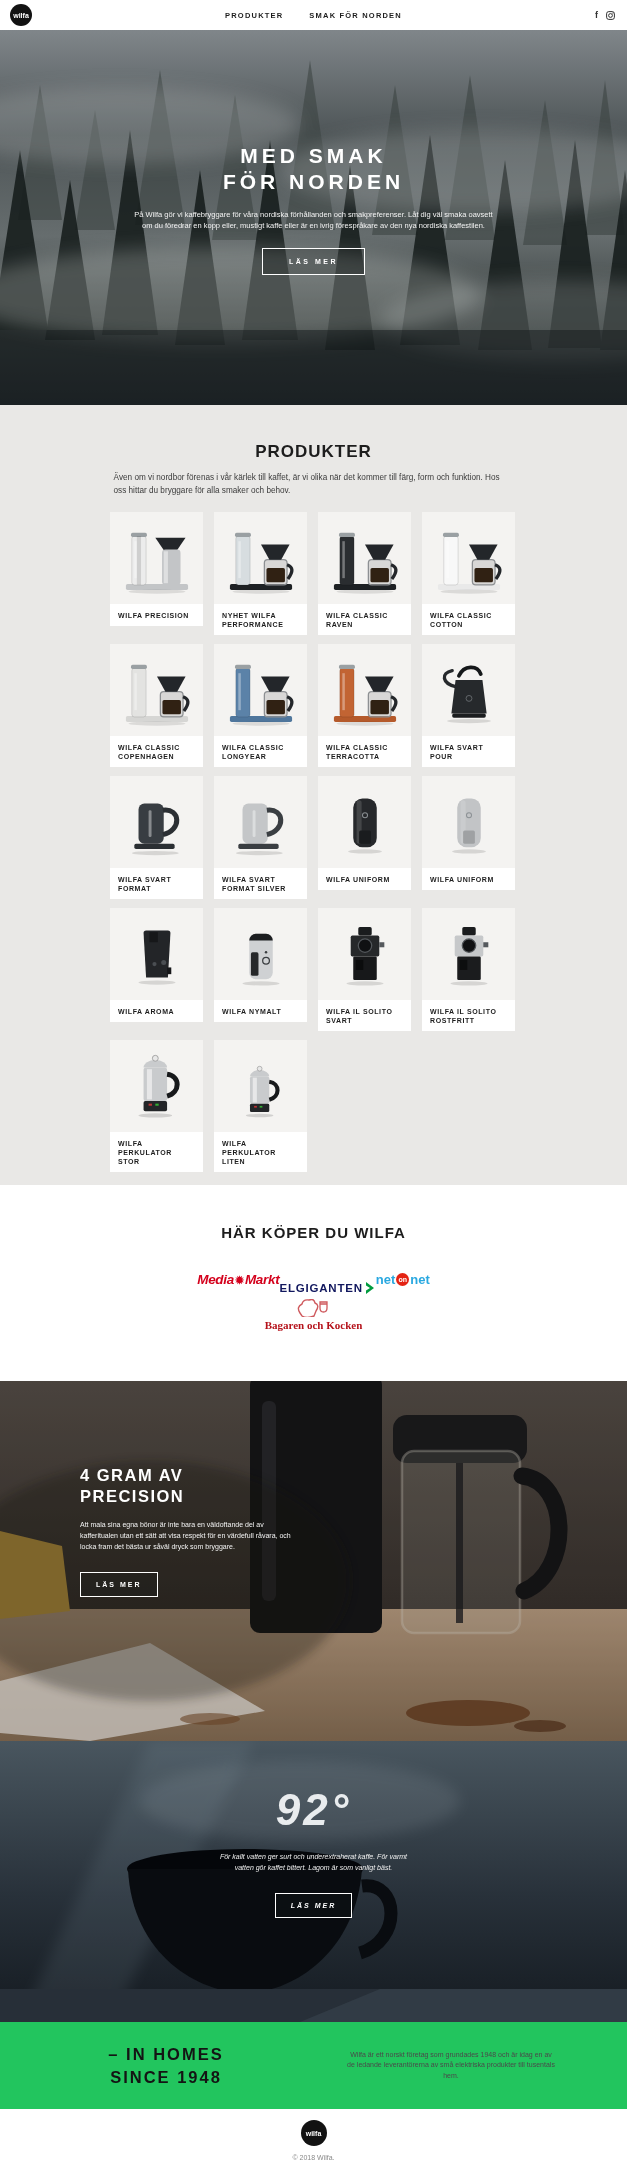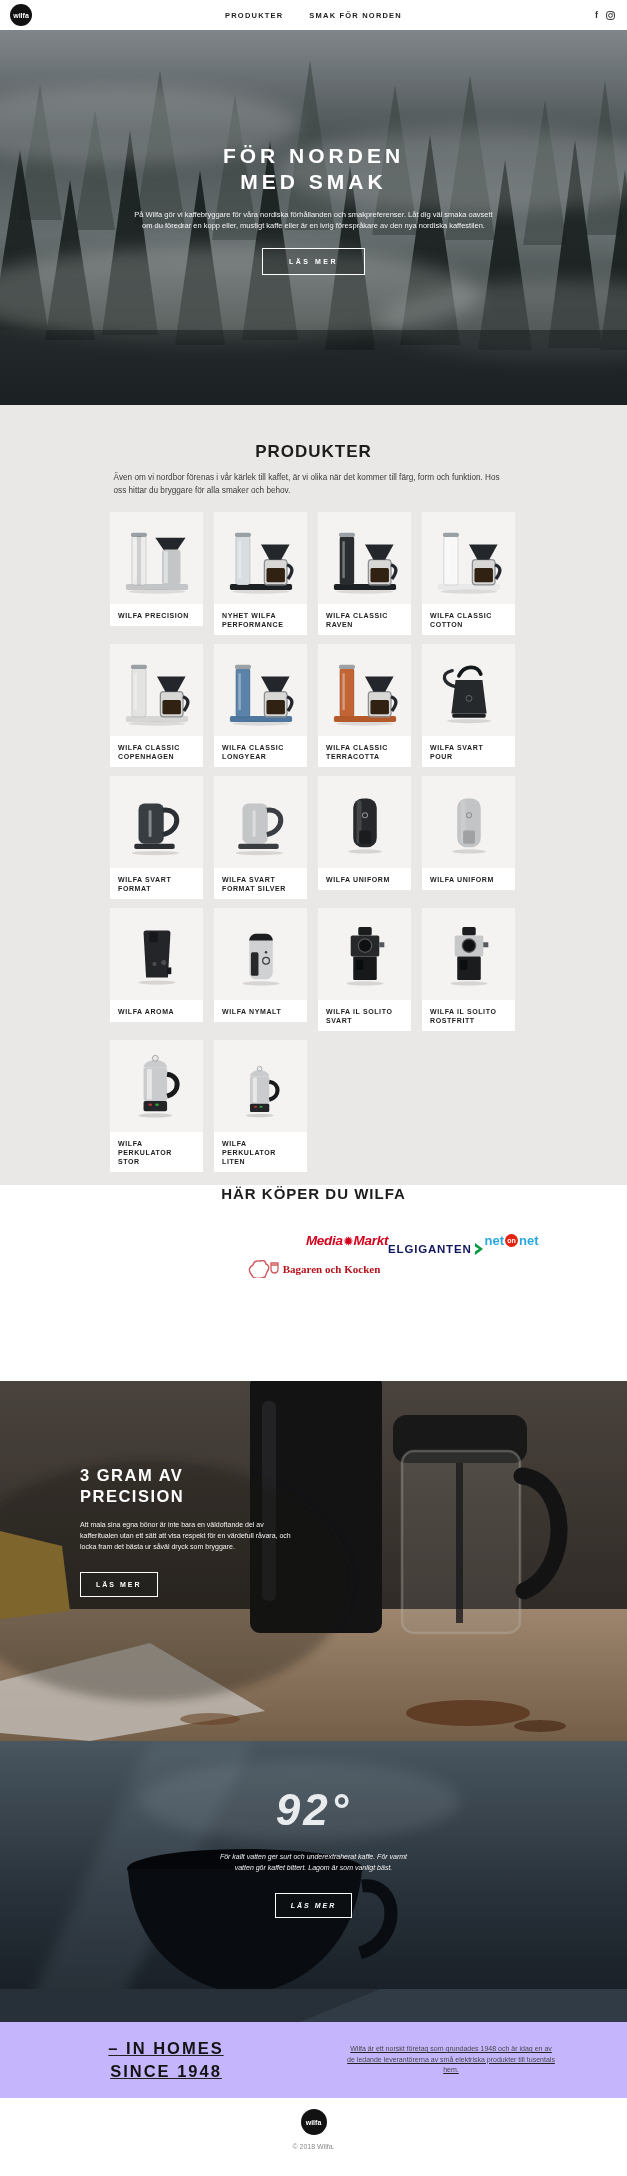--- a/index.html
+++ b/index.html
@@ -32,49 +32,49 @@
   .prod-intro { width:400px; margin:10px auto 0; font-size:8.2px; line-height:12.5px; color:#3b3b3b; }
   .grid { width:407px; margin:15px auto 0; display:grid; grid-template-columns:repeat(4,93px);
     column-gap:11px; row-gap:9px; }
   .card { cursor:pointer; }
   .card-img { height:92px; background:#f4f3f1; display:flex; align-items:center; justify-content:center; }
   .card-img svg { width:84px; height:84px; }
   .card-label { background:#fff; padding:7px 8px 6px; font-size:7px; font-weight:bold;
     letter-spacing:0.6px; line-height:9px; color:#1d1d1d; text-transform:uppercase; min-height:22px; }
 
   
-  .retailers { height:196px; background:#fff; }
+  .retailers { height:196px; background:#fff; padding-top:39px; }
   .ret-title { font-size:15px; }
-  .ret-row { width:450px; margin:22px auto 0; display:flex; justify-content:flex-end; align-items:center; }
+  .ret-row { width:450px; margin:22px auto 0; display:flex; justify-content:center; align-items:center; }
   .ret-row2 { margin-top:4px; display:flex; justify-content:center; }
   .ret { cursor:pointer; display:flex; align-items:center; }
   .mm { font-style:italic; font-weight:bold; font-size:13.5px; letter-spacing:-0.3px; }
   .mm .flower { font-style:normal; font-size:11px; margin:0 1px; }
   .elg { font-weight:bold; font-size:11.5px; letter-spacing:0.8px; display:flex; align-items:center; gap:2px;margin-top:18px; }
   .non { font-weight:bold; font-size:13px; display:flex; align-items:center; }
   .non .on { display:inline-flex; width:13px; height:13px; border-radius:50%; color:#fff;
     font-size:7px; align-items:center; justify-content:center; margin:0 1px; }
-  .bagaren { flex-direction:row; gap:2px; }
+  .bagaren { flex-direction:column; gap:2px; }
   .bagaren .bk-text { font-family:"Liberation Serif", serif; font-weight:bold; font-size:11px; }
 
   
   .seven { height:360px; position:relative; }
   .seven svg.bg, .temp svg.bg { position:absolute; inset:0; }
   .seven-content { position:absolute; left:80px; top:84px; width:230px; color:#fff; }
   .seven-title { font-size:16.5px; font-weight:bold; letter-spacing:1.5px; line-height:21px; }
   .seven-body { margin-top:12px; font-size:7px; line-height:11px; width:215px; color:#f3f3f3; }
   .btn-outline.sm { margin-top:20px; padding:8px 15px; letter-spacing:2px; }
 
   .temp { height:281px; position:relative; }
   .temp-content { position:absolute; left:0; right:0; top:44px; text-align:center; color:#fff;font-style:italic; }
   .temp-title { font-size:44px; font-weight:bold; letter-spacing:3px; color:#e9ecee; }
   .temp-body { width:195px; margin:16px auto 0; font-size:7px; line-height:11px; color:#f0f0f0; }
 
   
-  .since { height:76px; background:#c4b5fd; display:flex; align-items:center;text-decoration:underline; }
+  .since { height:87px; background:#22c55e; display:flex; align-items:center; }
   .since-title { margin-left:86px; width:160px; text-align:center; font-size:16.5px; font-weight:bold;
     letter-spacing:2px; line-height:23px; color:#141414; }
   .since-body { margin-left:100px; width:210px; font-size:7px; line-height:10.5px; color:#4a4a4a; text-align:center; }
 
   
   .ftr { height:59px; background:#fff; display:flex; flex-direction:column; align-items:center; padding-top:11px; }
   .ftr .logo-circle { width:26px; height:26px; cursor:pointer; }
   .copyright { margin-top:8px; font-size:7px; color:#8a8a8a; }
 </style>
 </head>
@@ -141,22 +141,22 @@
       <g fill="#d7dcda" filter="url(#blur8)">
         <ellipse cx="120" cy="95" rx="180" ry="38" opacity="0.22"></ellipse>
         <ellipse cx="480" cy="140" rx="200" ry="42" opacity="0.2"></ellipse>
         <ellipse cx="220" cy="265" rx="260" ry="48" opacity="0.26"></ellipse>
         <ellipse cx="560" cy="290" rx="180" ry="40" opacity="0.2"></ellipse>
       </g>
       <rect y="300" width="627" height="75" fill="#181e1f" opacity="0.55"></rect>
     </svg>
     <div class="hero-content">
       <div class="hero-title">
+        <div>MED SMAK</div>
         <div>FÖR NORDEN</div>
-        <div>MED SMAK</div>
       </div>
       <div class="hero-body">På Wilfa gör vi kaffebryggare för våra nordiska förhållanden och smakpreferenser. Låt dig väl smaka oavsett om du föredrar en kopp eller, mustigt kaffe eller är en ivrig förespråkare av den nya nordiska kaffestilen.</div>
       <div><span class="btn-outline">LÄS MER</span></div>
     </div>
   </div>
 
   <div class="products">
     <div class="sec-title">PRODUKTER</div>
     <div class="prod-intro">Även om vi nordbor förenas i vår kärlek till kaffet, är vi olika när det kommer till färg, form och funktion. Hos oss hittar du bryggare för alla smaker och behov.</div>
     <div class="grid" id="product-grid">
@@ -489,21 +489,21 @@
       <path d="M522,95 C570,100 572,190 524,210" fill="none" stroke="#141517" stroke-width="17" stroke-linecap="round"></path>
       <rect x="456" y="82" width="7" height="160" fill="#1d1e20" opacity="0.8"></rect>
       <ellipse cx="468" cy="332" rx="62" ry="13" fill="#6e4526" opacity="0.9"></ellipse>
       <ellipse cx="540" cy="345" rx="26" ry="6" fill="#5d3a20" opacity="0.8"></ellipse>
       <ellipse cx="210" cy="338" rx="30" ry="6" fill="#7a4e2c" opacity="0.6"></ellipse>
       <ellipse cx="150" cy="200" rx="200" ry="120" fill="#14120f" opacity="0.3" filter="url(#blur5)"></ellipse>
       <rect width="627" height="360" fill="#0f0d0b" opacity="0.18"></rect>
     </svg>
     <div class="seven-content">
       <div class="seven-title">
-        <div>3 GRAM AV</div>
+        <div>4 GRAM AV</div>
         <div>PRECISION</div>
       </div>
       <div class="seven-body">Att mala sina egna bönor är inte bara en väldoftande del av kafferitualen utan ett sätt att visa respekt för en värdefull råvara, och locka fram det bästa ur såväl dryck som bryggare.</div>
       <span class="btn-outline sm">LÄS MER</span>
     </div>
   </div>
 
   <div class="temp">
     <svg class="bg" width="627" height="281" viewBox="0 0 627 281" preserveAspectRatio="none">
       <defs>

